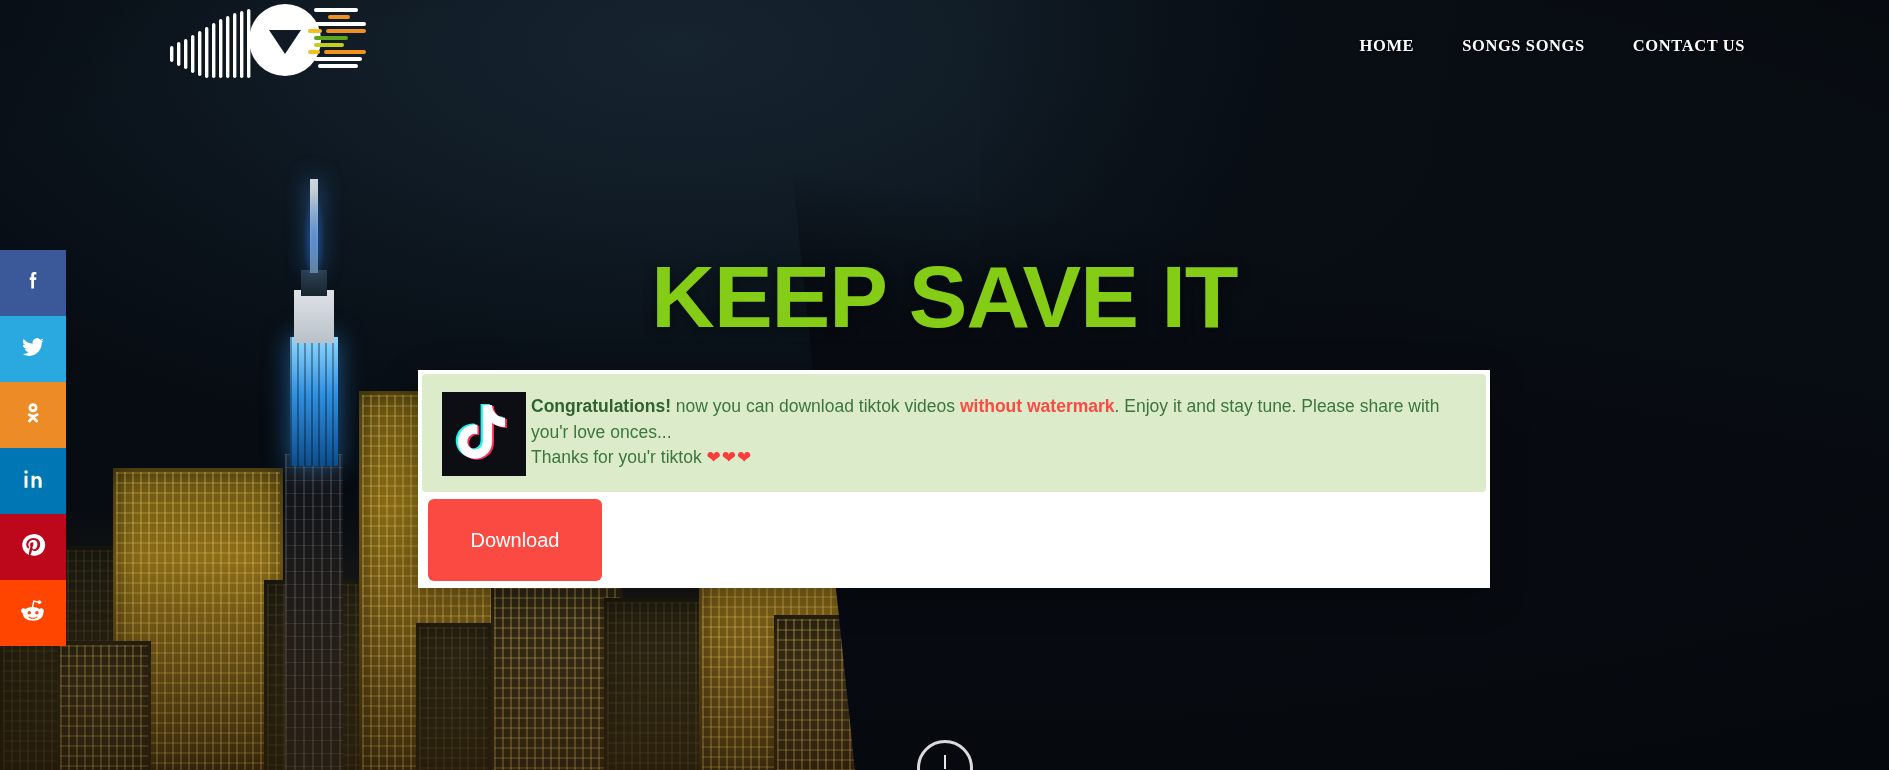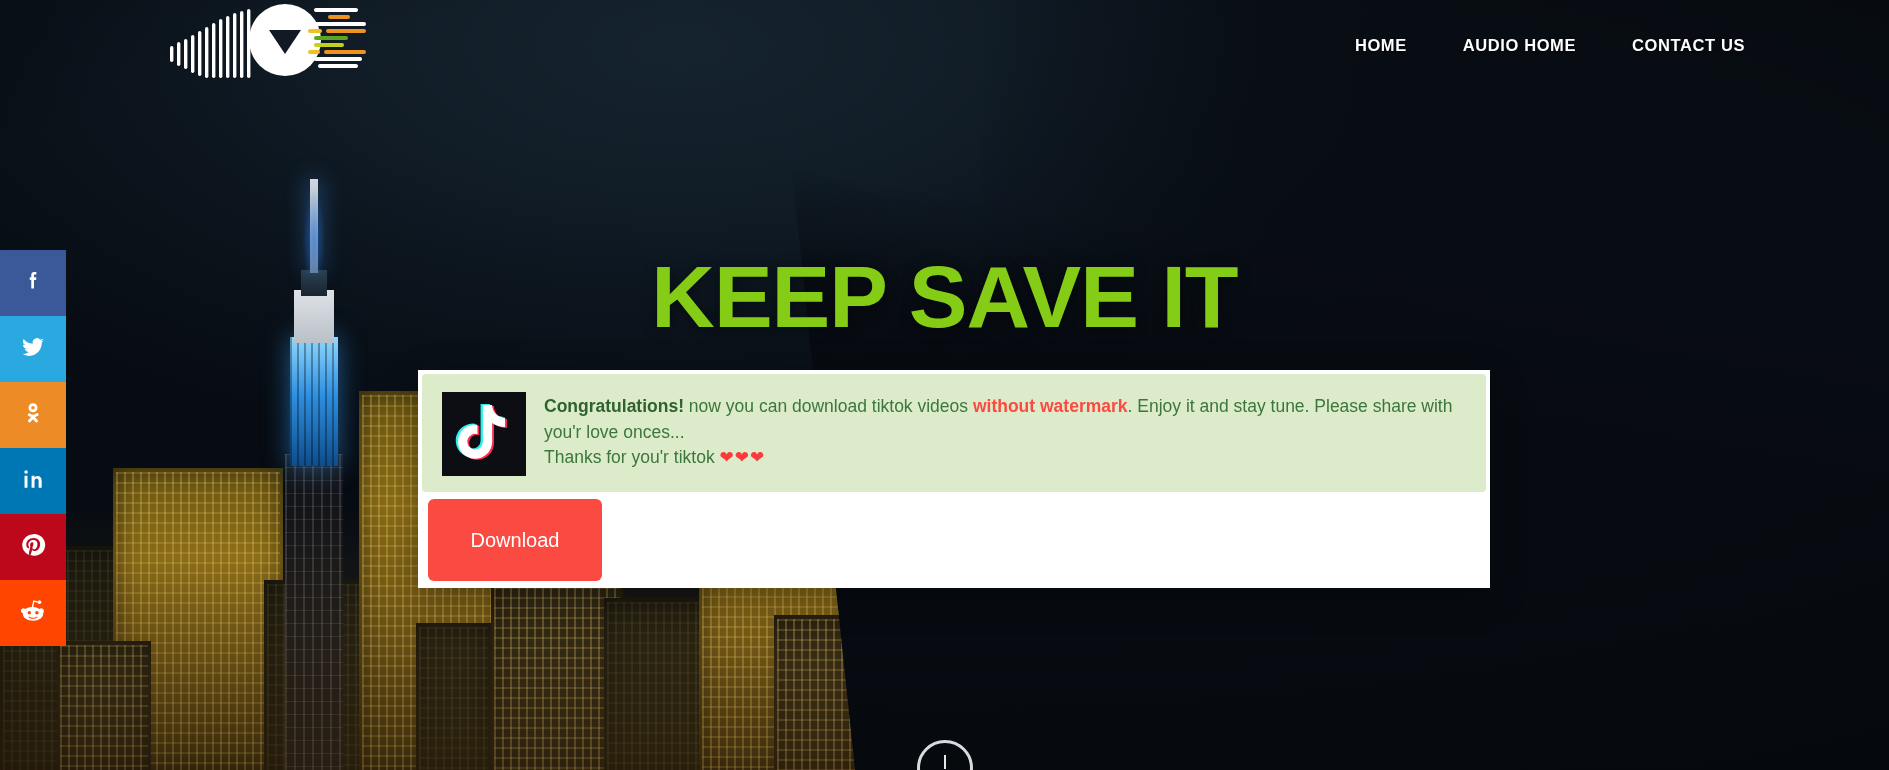--- a/index.html
+++ b/index.html
@@ -97,42 +97,42 @@
     background:radial-gradient(120% 95% at 50% 40%, rgba(0,0,0,0) 45%, rgba(0,0,0,.55) 100%);
   }
 
   
   #site-header {
     position:absolute; top:0; left:0; width:100%; height:96px;
     display:flex; align-items:center; z-index:40;
   }
   #brand-logo { position:absolute; left:168px; top:2px; width:200px; height:76px; }
 
-  #main-nav { position:absolute; right:120px; top:30px; display:flex; gap:8px; }
+  #main-nav { position:absolute; right:120px; top:30px; display:flex; gap:0;font-family:Liberation Serif, serif; }
   .nav-item {
     color:#ffffff; font-size:16.5px; font-weight:bold; letter-spacing:.6px;
     text-decoration:none; padding:6px 24px; white-space:nowrap;
     text-shadow:0 1px 3px rgba(0,0,0,.65);
   }
 
   
   #hero-title {
     position:absolute; top:253px; left:0; width:100%; text-align:center;
     color:#84cc16; font-size:88px; font-weight:bold; letter-spacing:-1px;
     line-height:1; z-index:30; text-shadow:0 2px 14px rgba(0,0,0,.45);
   }
 
   
   #download-card {
     position:absolute; left:418px; top:370px; width:1072px;
     background:#ffffff; z-index:35;
     box-shadow:0 10px 34px rgba(0,0,0,.32);
   }
   #alert-banner {
-    display:flex; gap:18px; padding:18px 20px 16px 20px;
+    display:flex; gap:5px; padding:18px 20px 16px 20px;
     background:#dceccb; border-radius:4px; margin:4px;
   }
   #tiktok-icon { width:84px; height:84px; flex:0 0 84px; background:#0d0d14; position:relative; }
   #alert-text {
     flex:1; color:#3c763d; font-size:17.5px; line-height:1.47; padding-top:2px;
   }
   .alert-strong { font-weight:bold; color:#2f6230; }
   .alert-red { color:#fb4a42; font-weight:bold; }
   .hearts { color:#fb3b3b; letter-spacing:1px; font-size:17px; }
 
@@ -242,21 +242,21 @@
         <rect x="140" y="48" width="12" height="4" rx="2" fill="#f2c020"></rect>
         <rect x="156" y="48" width="42" height="4" rx="2" fill="#f0921f"></rect>
         <rect x="146" y="55" width="48" height="4" rx="2" fill="#ffffff"></rect>
         <rect x="150" y="62" width="40" height="4" rx="2" fill="#ffffff"></rect>
       </g>
     </svg>
   </a>
 
   <nav id="main-nav">
     <a class="nav-item" href="#">HOME</a>
-    <a class="nav-item" href="#">AUDIO HOME</a>
+    <a class="nav-item" href="#">SONGS SONGS</a>
     <a class="nav-item" href="#">CONTACT US</a>
   </nav>
 </header>
 
 <h1 id="hero-title">KEEP SAVE IT</h1>
 
 <section id="download-card">
 
   <div id="alert-banner">
     <div id="tiktok-icon">

